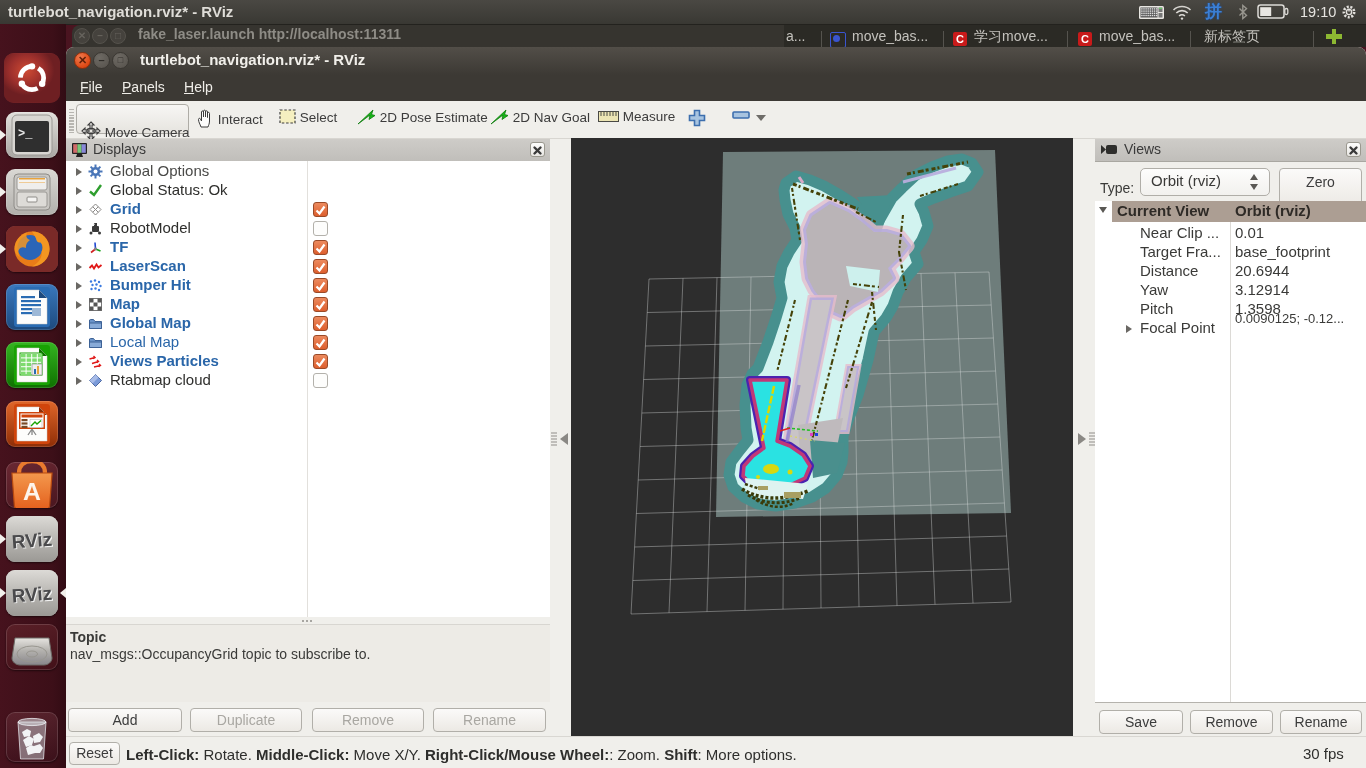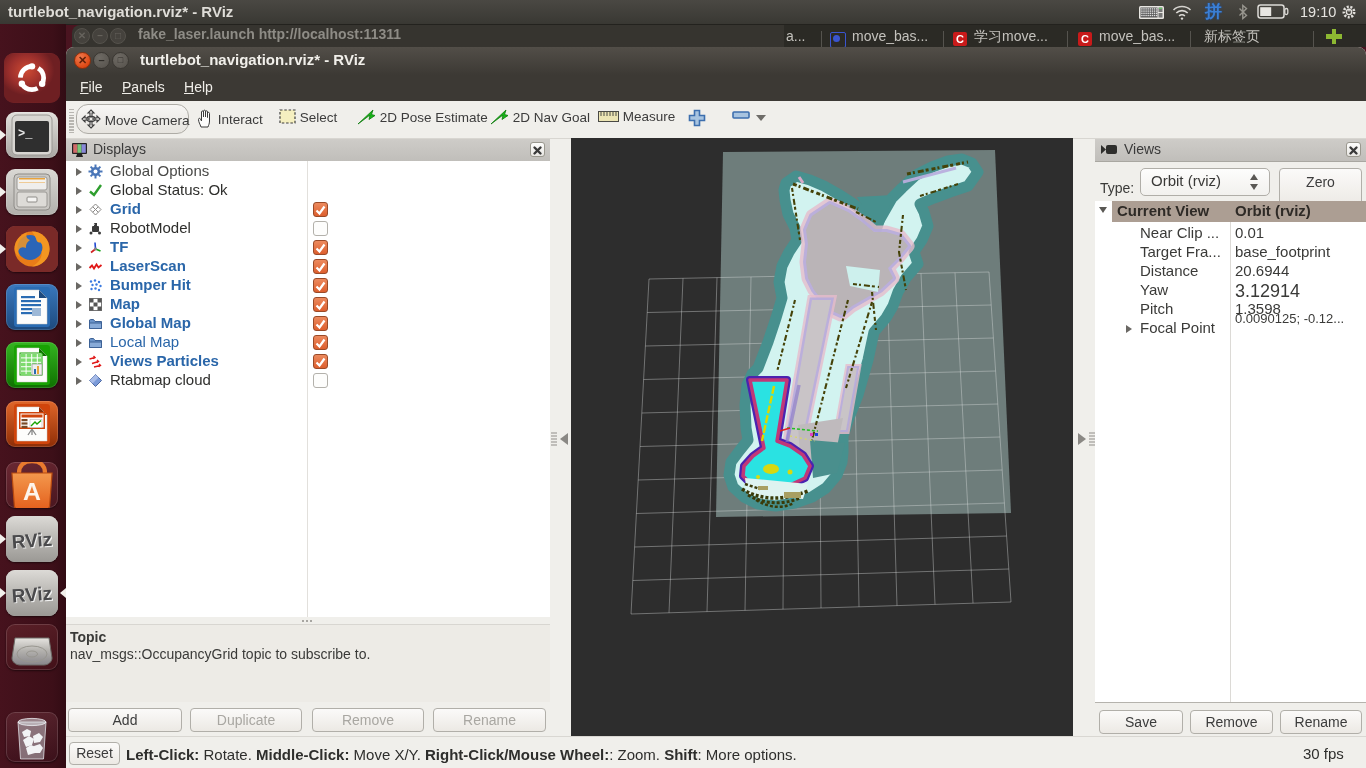--- a/index.html
+++ b/index.html
@@ -39,21 +39,21 @@
 <div style="position:absolute;left:46px;top:5px;width:17px;height:17px;border-radius:50%;background:radial-gradient(circle at 35% 30%,#6e6a64,#55514b);border:1px solid #3a3732;box-sizing:border-box;color:#2e2b27;text-align:center;font-size:9px;line-height:15px;font-weight:bold">□</div>
 <div style="position:absolute;left:74px;top:4px;font-size:15px;font-weight:bold;color:#f1efea">turtlebot_navigation.rviz* - RViz</div>
 </div>
 <div style="position:absolute;left:66px;top:75px;width:1300px;height:26px;background:#3c3934;color:#efede8;font-size:14px">
 <div style="position:absolute;left:14px;top:4px"><span style="text-decoration:underline">F</span>ile</div>
 <div style="position:absolute;left:56px;top:4px"><span style="text-decoration:underline">P</span>anels</div>
 <div style="position:absolute;left:118px;top:4px"><span style="text-decoration:underline">H</span>elp</div>
 </div>
 <div style="position:absolute;left:66px;top:101px;width:1300px;height:37px;background:#f0efeb;border-bottom:1px solid #d8d6d1;font-size:13.5px;color:#3c3c3c;white-space:nowrap">
 <div style="position:absolute;left:3px;top:6px;width:5px;height:26px;background:repeating-linear-gradient(#f0efeb 0,#f0efeb 1.5px,#b8b6b1 1.5px,#b8b6b1 3px)"></div>
-<div style="position:absolute;left:10px;top:3px;width:113px;height:30px;border:1px solid #aeaca6;border-radius:12px;background:linear-gradient(#f7f6f4,#e6e4df);box-sizing:border-box;padding:4px 0 0 4px"><svg width="20" height="20" viewBox="0 0 20 20" style="vertical-align:-4px">
+<div style="position:absolute;left:10px;top:3px;width:113px;height:30px;border:1px solid #aeaca6;border-radius:4px;background:linear-gradient(#f7f6f4,#e6e4df);box-sizing:border-box;padding:16px 0 0 4px"><svg width="20" height="20" viewBox="0 0 20 20" style="vertical-align:-4px">
         <g stroke="#3c3c3c" fill="#f5f4f1" stroke-width="1.1">
 <path d="M10 1 L13 4 L11 4 L11 8 L9 8 L9 4 L7 4 Z"></path>
           <path d="M10 19 L13 16 L11 16 L11 12 L9 12 L9 16 L7 16 Z"></path>
 <path d="M1 10 L4 7 L4 9 L8 9 L8 11 L4 11 L4 13 Z"></path>
           <path d="M19 10 L16 7 L16 9 L12 9 L12 11 L16 11 L16 13 Z"></path>
 <ellipse cx="10" cy="10" rx="4.2" ry="2.6" fill="none"></ellipse>
         </g>
       </svg> Move Camera</div>
 <div style="position:absolute;left:131px;top:8px"><svg width="17" height="19" viewBox="0 0 17 19" style="vertical-align:-4px">
         <path d="M4 18 C3 15 1.5 13 1.5 10.5 C1.5 9 3 9 3.5 10 L4.5 12 L4.5 3 C4.5 1.6 6.5 1.6 6.5 3 L6.5 8 L6.5 2.2 C6.5 0.8 8.5 0.8 8.5 2.2 L8.5 8 L8.5 2.8 C8.5 1.4 10.5 1.4 10.5 2.8 L10.5 8.5 L10.5 4.4 C10.5 3 12.5 3 12.5 4.4 L12.5 12 C12.5 15 11.5 16 11 18 Z" fill="#fdfdfc" stroke="#3c3c3c" stroke-width="1"></path>
@@ -370,21 +370,21 @@
 <div style="position:absolute;left:140px;top:1px;font-size:15px;font-weight:bold;color:#2e2a26;white-space:nowrap">Orbit (rviz)</div>
 </div>
 <div style="position:absolute;left:135px;top:21px;width:1px;height:480px;background:#dcdad6"></div>
 <div style="position:absolute;left:45px;top:23px;font-size:15px;color:#3a3a38;white-space:nowrap">Near Clip ...</div>
       <div style="position:absolute;left:140px;top:23px;font-size:15px;color:#3a3a38;white-space:nowrap">0.01</div>
       <div style="position:absolute;left:45px;top:42px;font-size:15px;color:#3a3a38;white-space:nowrap">Target Fra...</div>
       <div style="position:absolute;left:140px;top:42px;font-size:15px;color:#3a3a38;white-space:nowrap">base_footprint</div>
       <div style="position:absolute;left:45px;top:61px;font-size:15px;color:#3a3a38;white-space:nowrap">Distance</div>
       <div style="position:absolute;left:140px;top:61px;font-size:15px;color:#3a3a38;white-space:nowrap">20.6944</div>
       <div style="position:absolute;left:45px;top:80px;font-size:15px;color:#3a3a38;white-space:nowrap">Yaw</div>
-      <div style="position:absolute;left:140px;top:80px;font-size:18px;color:#3a3a38;white-space:nowrap">3.12914</div>
+      <div style="position:absolute;left:140px;top:80px;font-size:15px;color:#3a3a38;white-space:nowrap">3.12914</div>
       <div style="position:absolute;left:45px;top:99px;font-size:15px;color:#3a3a38;white-space:nowrap">Pitch</div>
       <div style="position:absolute;left:140px;top:99px;font-size:15px;color:#3a3a38;white-space:nowrap">1.3598</div>
       <div style="position:absolute;left:31px;top:124px;width:0;height:0;border-top:4.5px solid transparent;border-bottom:4.5px solid transparent;border-left:6px solid #6a6864"></div>
       <div style="position:absolute;left:45px;top:118px;font-size:15px;color:#3a3a38;white-space:nowrap">Focal Point</div>
       <div style="position:absolute;left:140px;top:110px;font-size:13px;color:#3a3a38;white-space:nowrap">0.0090125; -0.12...</div>
 </div>
 <div style="position:absolute;left:0;top:566px;width:271px;height:31px;background:#f0efeb">
 <div class="btn" style="left:4px;top:5px;width:84px">Save</div>
 <div class="btn" style="left:95px;top:5px;width:83px">Remove</div>
 <div class="btn" style="left:185px;top:5px;width:82px">Rename</div>

